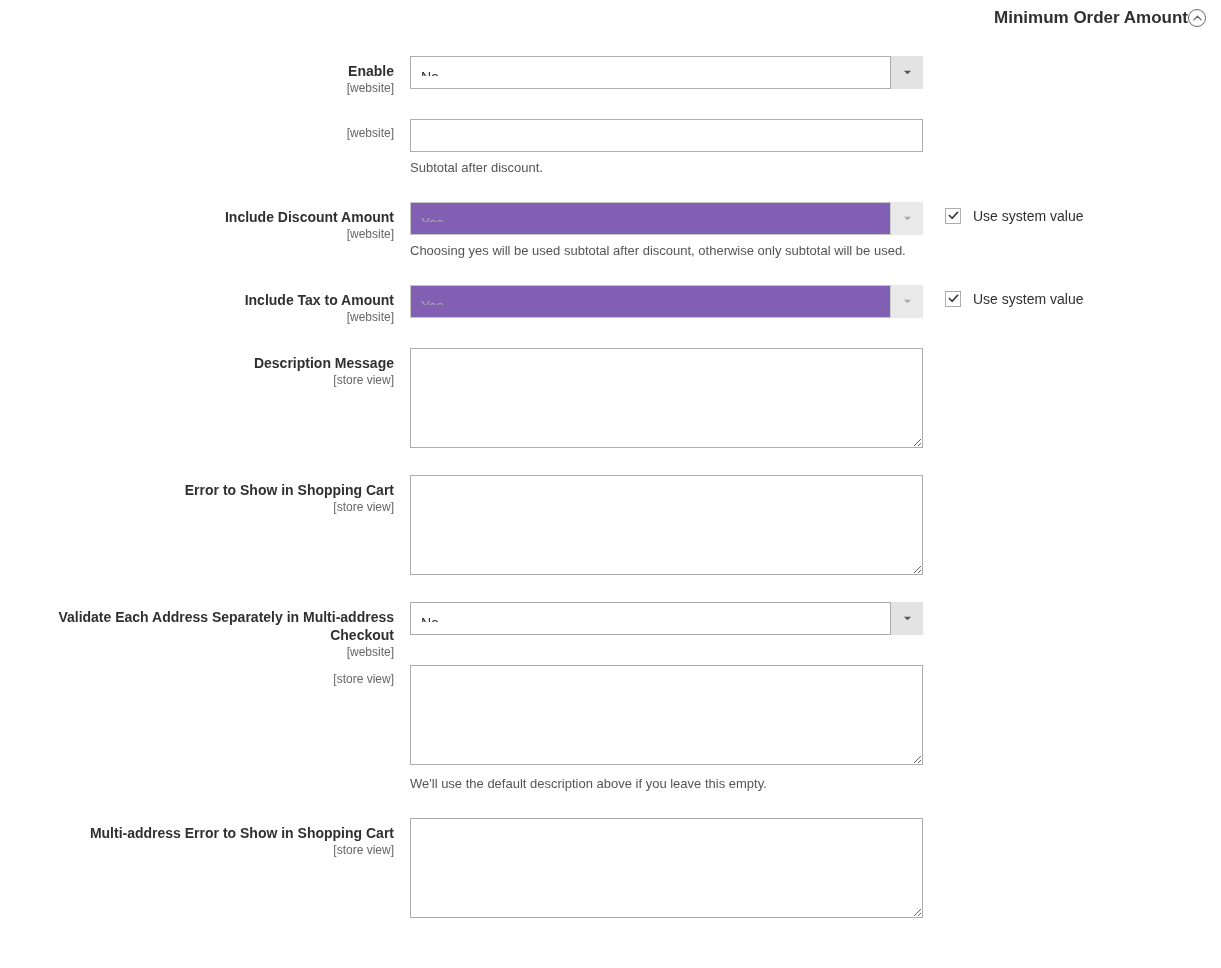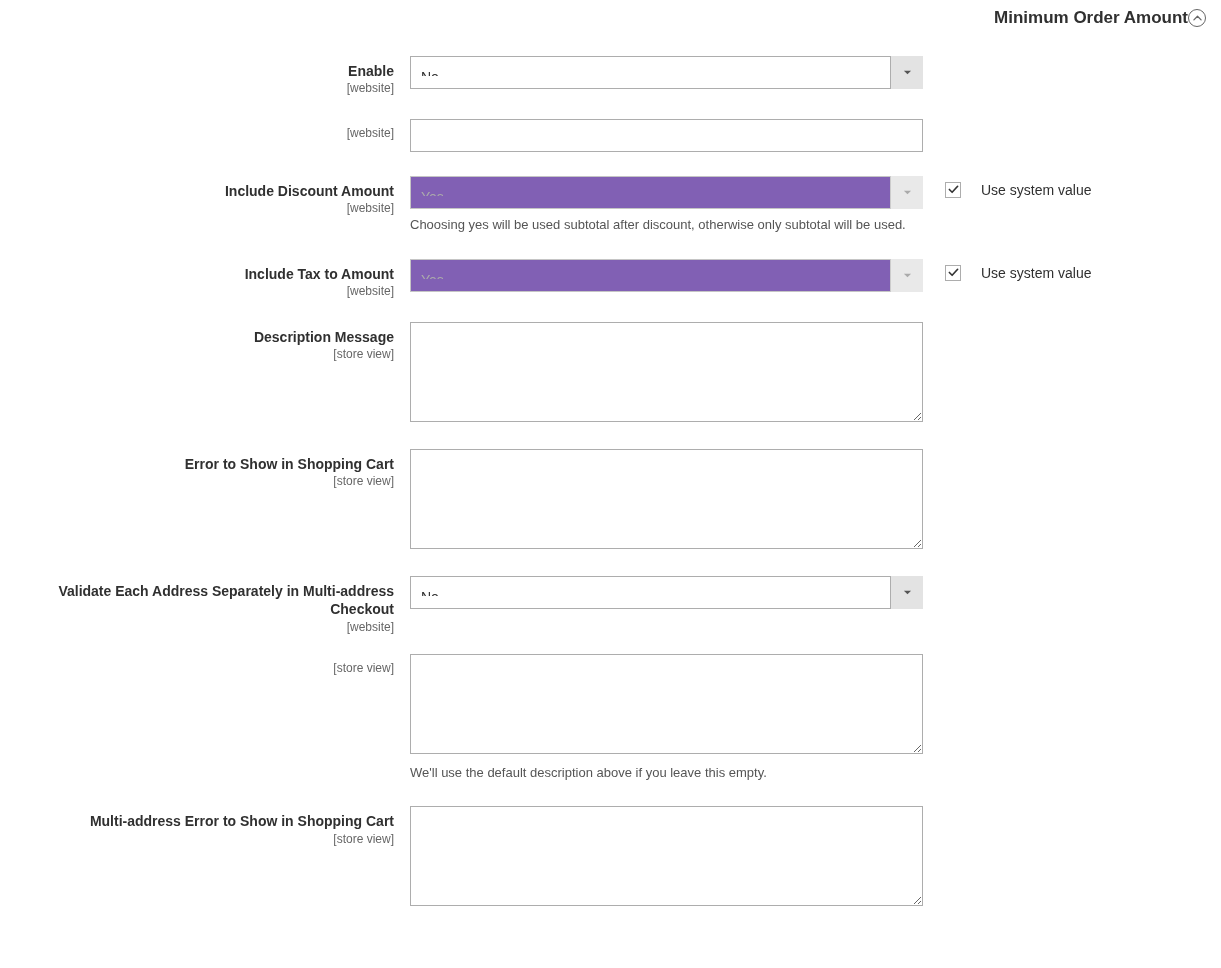--- a/index.html
+++ b/index.html
@@ -39,21 +39,21 @@
     .collapse-btn svg {
       width: 9px;
       height: 9px;
     }
     .field-row {
       display: flex;
       align-items: flex-start;
       margin-bottom: 24px;
     }
     .field-row.tight {
-      margin-bottom: 20px;
+      margin-bottom: 6px;
     }
     .label-col {
       width: 395px;
       flex-shrink: 0;
       text-align: right;
       padding-right: 16px;
       padding-top: 6px;
     }
     .label-text {
       font-size: 14px;
@@ -135,21 +135,21 @@
       font-size: 13px;
       color: #555;
       margin-top: 7px;
       line-height: 1.45;
     }
     .sysval-col {
       padding-left: 22px;
       padding-top: 6px;
       display: flex;
       align-items: center;
-      gap: 20px;
+      gap: 12px;
     }
     .checkbox {
       width: 16px;
       height: 16px;
       border: 1px solid #adadad;
       background: #fff;
       display: flex;
       align-items: center;
       justify-content: center;
       cursor: pointer;
@@ -196,20 +196,21 @@
     </div>
   </div>
 </div>
 
 <div class="field-row">
   <div class="label-col">
     <div class="label-scope">[website]</div>
   </div>
   <div class="control-col">
     <input type="text" class="control-input" value="" style="">
+    <div class="help-text">Subtotal after discount.</div>
   </div>
 </div>
 
 <div class="field-row">
   <div class="label-col">
     <div class="label-text">Include Discount Amount</div>
     <div class="label-scope">[website]</div>
   </div>
   <div class="control-col">
     <div class="control-select disabled">

